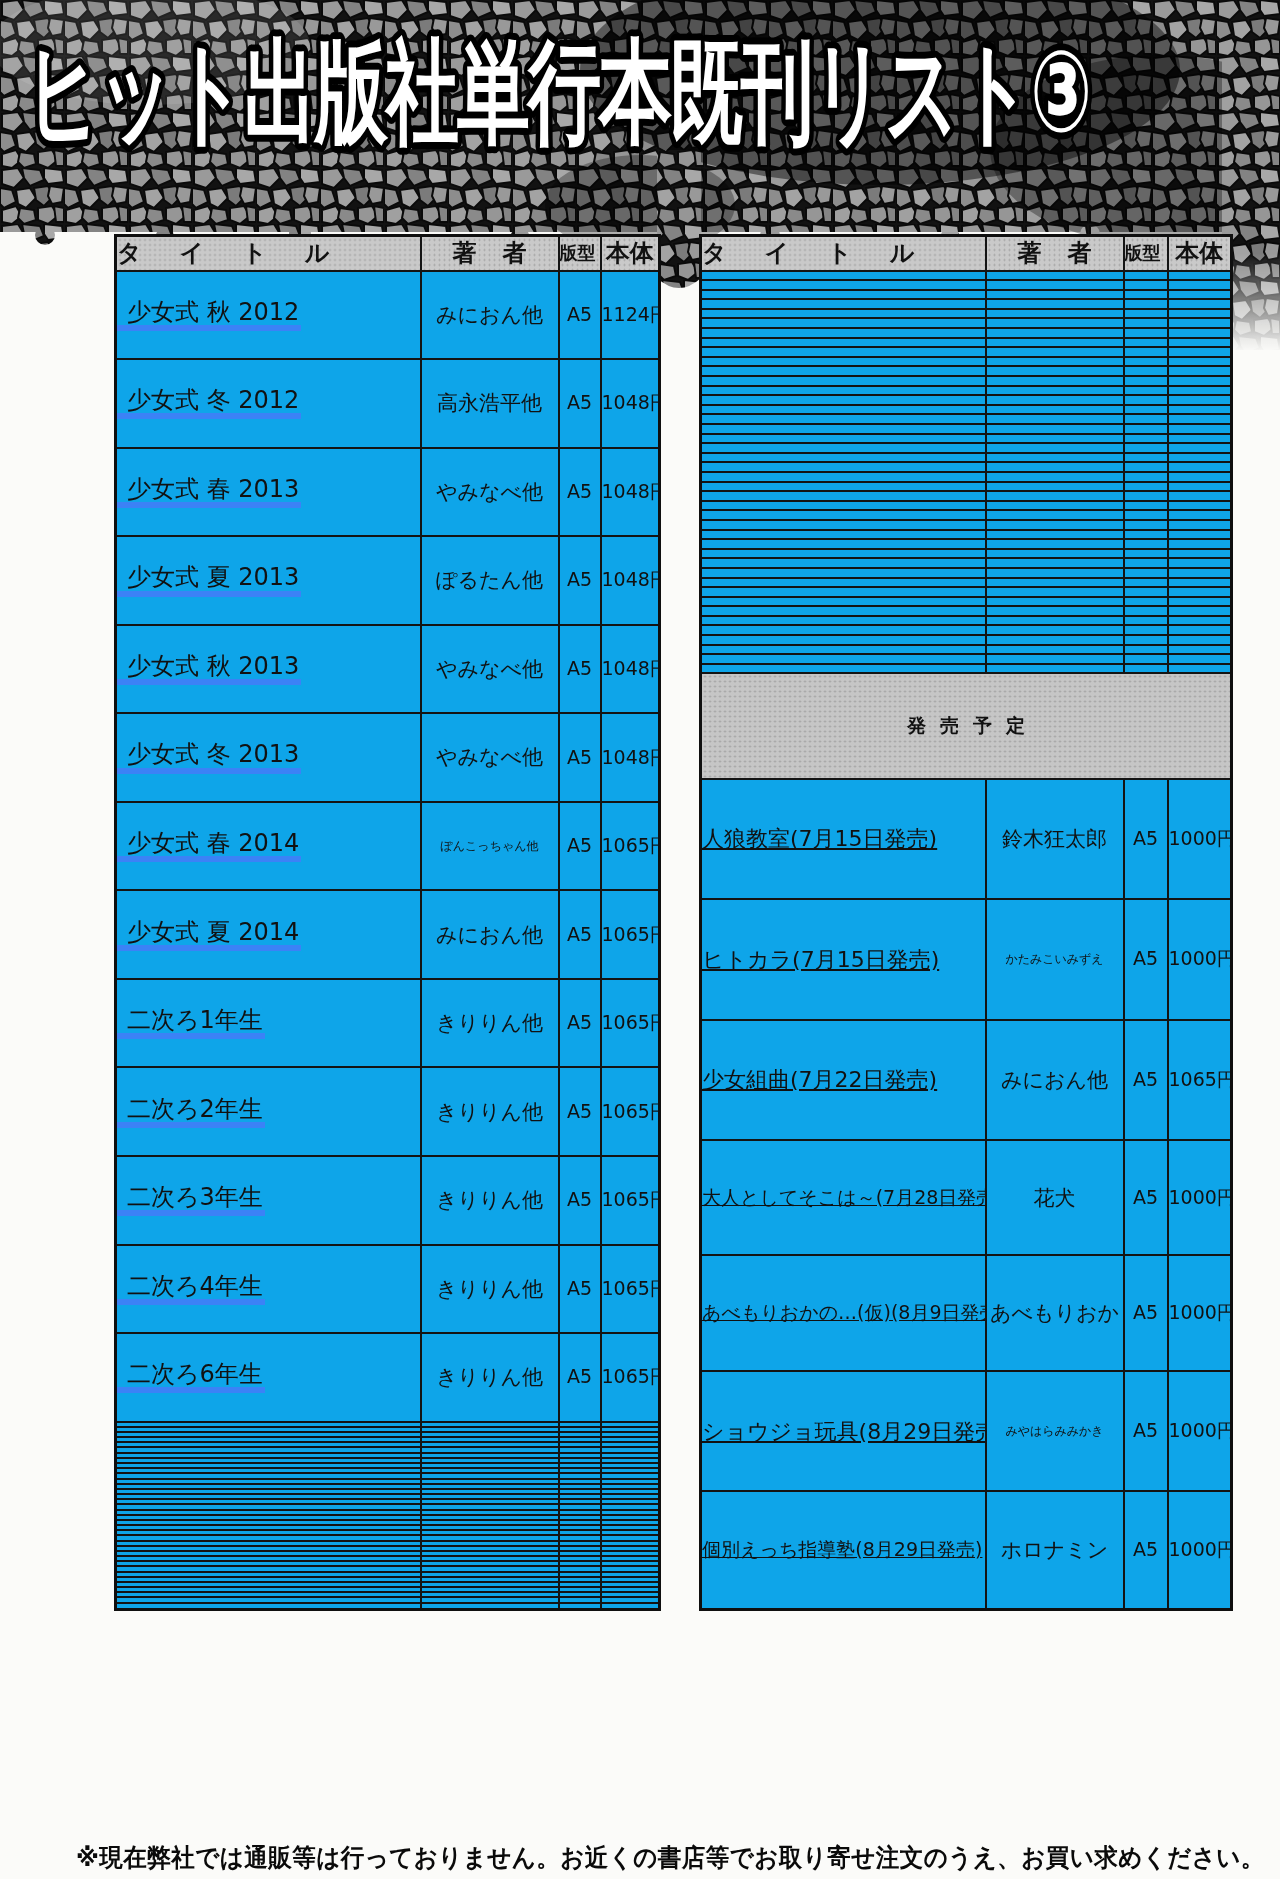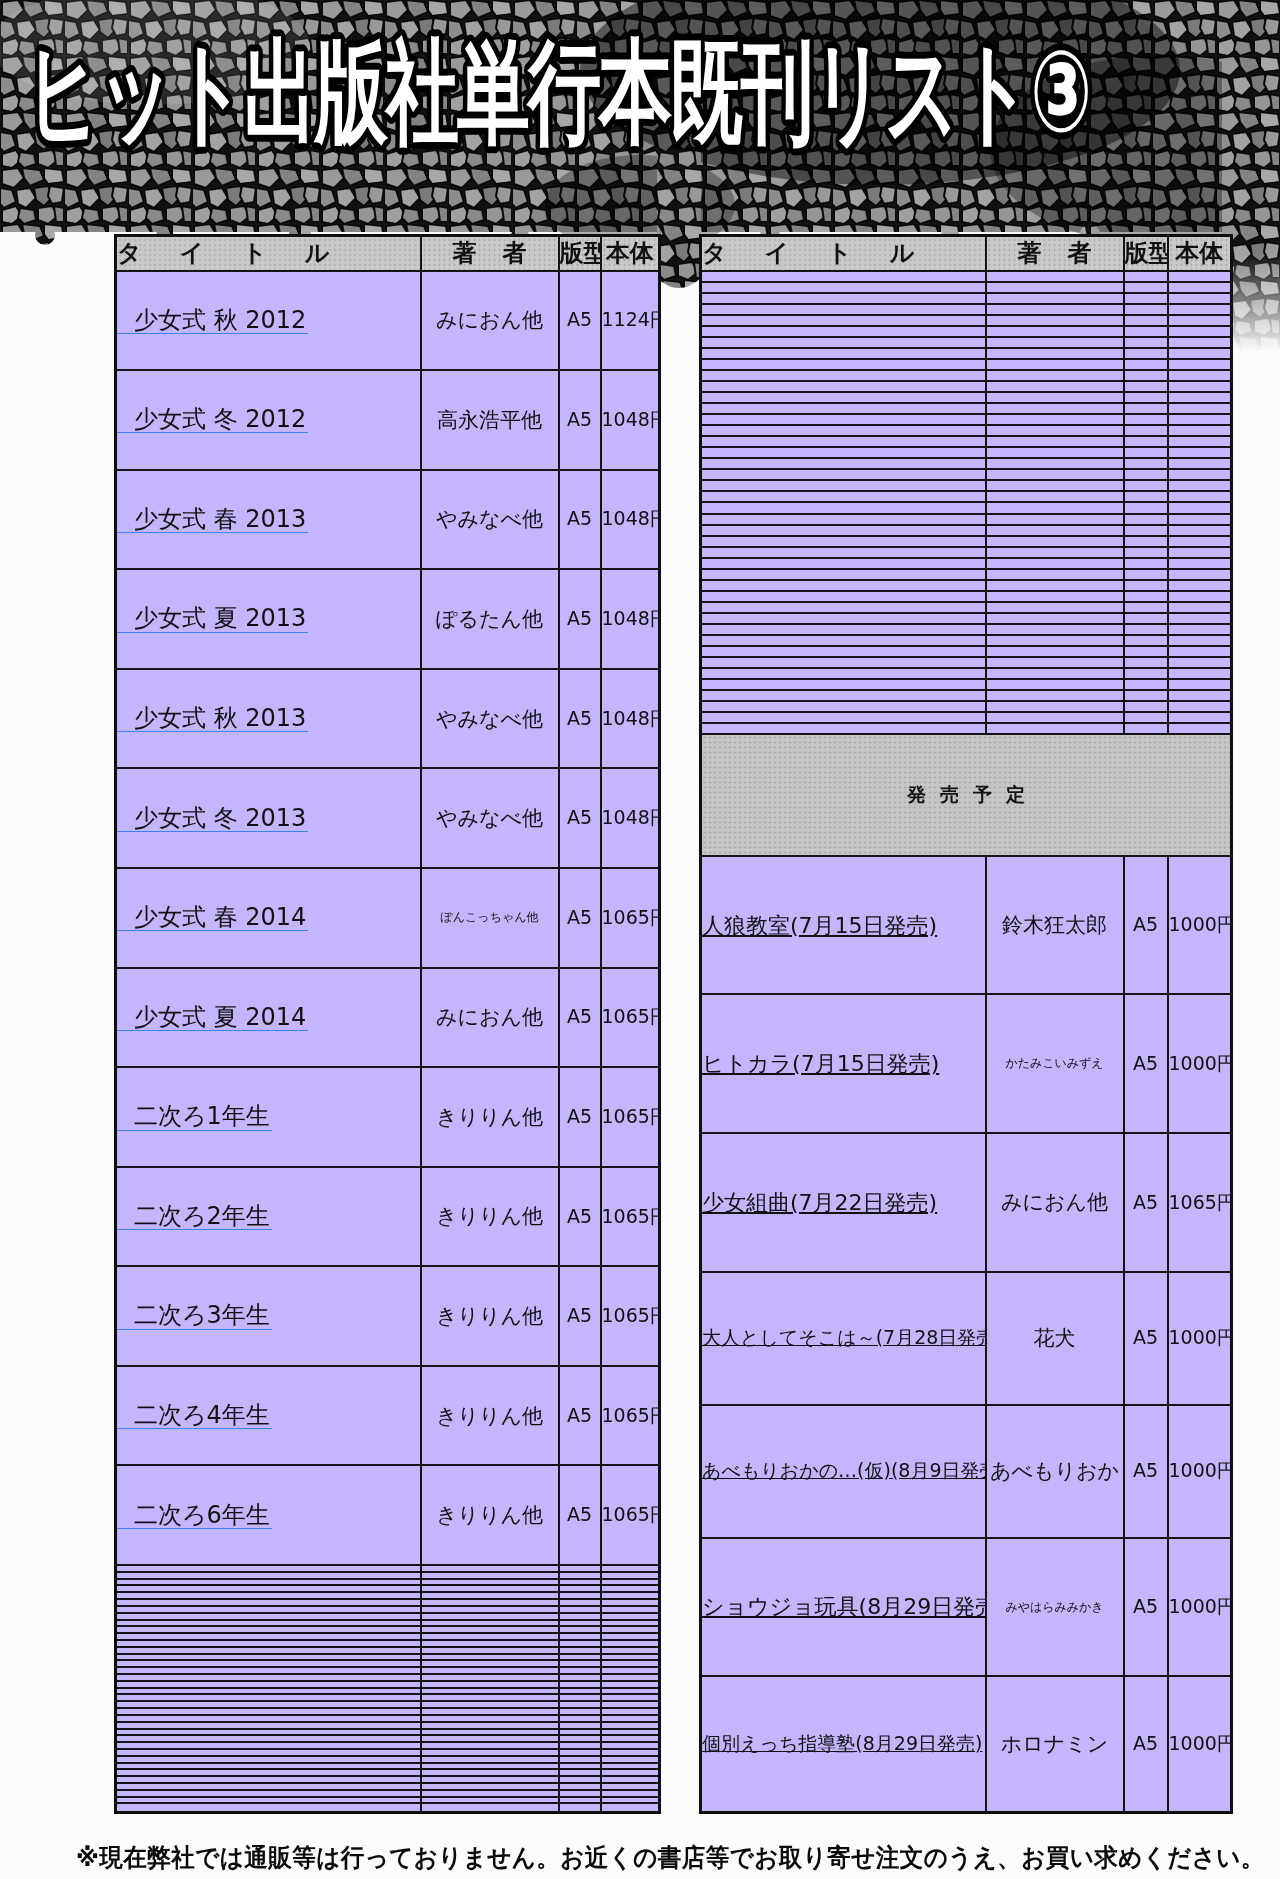--- a/index.html
+++ b/index.html
@@ -5,43 +5,43 @@
   html,body{margin:0;padding:0;background:#e8e8e6;}
   .page{
     position:relative;width:1280px;height:1879px;margin:0 auto;
     background:#fbfbf9;overflow:hidden;
     font-family:"DejaVu Sans","Liberation Sans",sans-serif;
     color:#111;
   }
   .banner-svg{position:absolute;left:0;top:0;z-index:0;}
   table.books{
     position:absolute;z-index:2;border-collapse:collapse;table-layout:fixed;
-    background:#c4b5fd;border:3px solid #0f0f0f;height:1580px;
+    background:#0ea5e9;border:3px solid #0f0f0f;height:1377px;
   }
   .left-table{left:114px;top:234px;width:544px;}
   .right-table{left:699px;top:234px;width:531px;}
   table.books th,table.books td{
     border:2px solid #141414;padding:0;overflow:hidden;white-space:nowrap;
     vertical-align:middle;line-height:1.05;
   }
   thead tr{height:35px;}
   thead th{
     background-color:#c9c9c9;
     background-image:radial-gradient(circle,#a6a6a6 0.8px,rgba(0,0,0,0) 1.3px);
     background-size:5px 5px;
     font-weight:bold;font-size:24px;
   }
   th.h-title{text-align:left;padding-left:12px;letter-spacing:38px;}
   th.h-author{text-align:center;letter-spacing:26px;text-indent:26px;}
-  th.h-format{text-align:left;font-size:24px;letter-spacing:0;}
+  th.h-format{text-align:left;font-size:18px;letter-spacing:0;}
   th.h-price{text-align:center;font-size:24px;letter-spacing:0;}
   td.t-cell{text-align:left;padding-left:6px;font-size:24px;}
   .right-table td.t-cell{font-size:22px;text-decoration:underline;}
   .right-table td.t-cell.long{font-size:19px;}
-  td.t-cell .u{display:inline-block;border-bottom:1px solid #3b82f6;padding:1px 2px 0 17px;}
+  td.t-cell .u{display:inline-block;border-bottom:6px solid #3b82f6;padding:1px 2px 0 10px;}
   td.a-cell{text-align:center;font-size:21px;}
   td.a-cell.sm{font-size:12px;}
   td.f-cell{text-align:center;font-size:19px;}
   td.p-cell{text-align:center;font-size:19px;}
   td.section-cell{
     background-color:#c6c6c6;
     background-image:radial-gradient(circle,#a3a3a3 0.8px,rgba(0,0,0,0) 1.3px);
     background-size:5px 5px;
     text-align:center;font-size:19px;font-weight:bold;letter-spacing:14px;text-indent:14px;
   }

